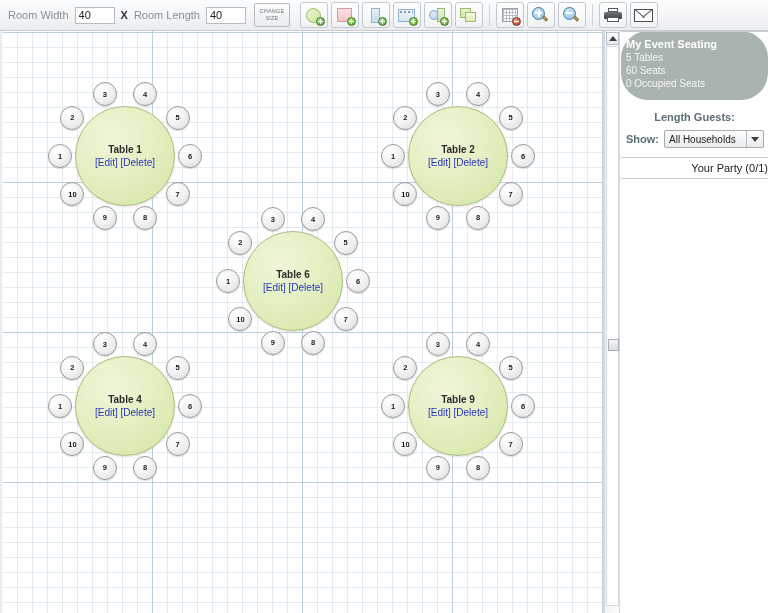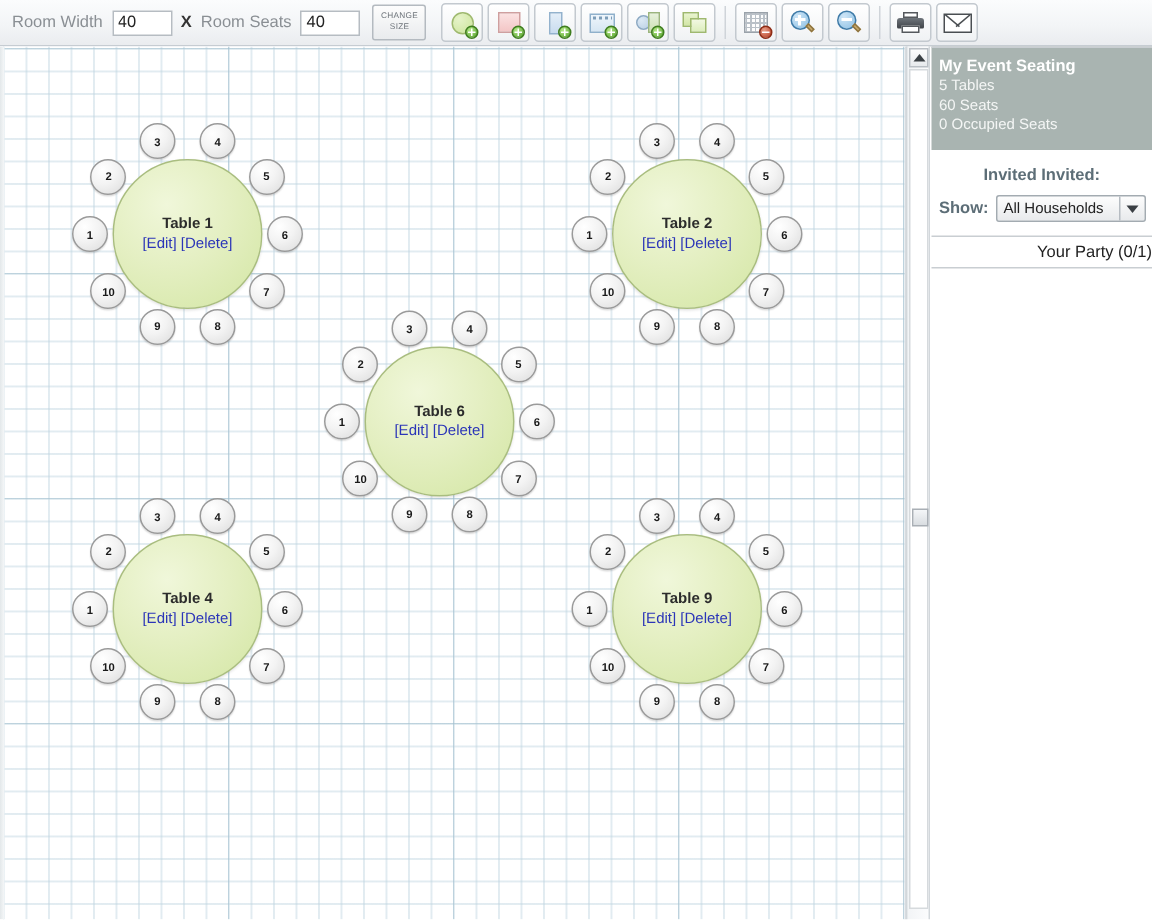--- a/index.html
+++ b/index.html
@@ -369,20 +369,21 @@
     position: absolute;
     left: 621px; top: 31px;
     width: 147px; height: 582px;
     background: #ffffff;
     box-sizing: border-box;
   }
   #event-header {
     background: #a9b4b1;
     padding: 6px 0 10px 5px;
     color: #ffffff;
+    border-radius: 27px;
   }
   #event-header .ev-title {
     font-size: 11px;
     font-weight: bold;
     color: #ffffff;
     line-height: 14px;
   }
   #event-header .ev-stat {
     font-size: 10px;
     color: #f4f6f5;
@@ -458,21 +459,21 @@
 <div id="app">
 
   <div id="toolbar">
     <div class="tb-row">
 
       <span class="tb-label">Room Width</span>
       <input class="tb-input" type="text" value="40" style="">
 
       <span class="tb-x">X</span>
 
-      <span class="tb-label">Room Seats</span>
+      <span class="tb-label">Room Length</span>
       <input class="tb-input" type="text" value="40" style="">
 
       <div class="change-size-btn">
         <span>CHANGE</span>
         <span>SIZE</span>
       </div>
 
       <div class="tb-gap"></div>
 
       <div class="tb-group">
@@ -656,21 +657,21 @@
   <div id="side">
     <div id="side-divider-top"></div>
 
     <div id="event-header">
       <div class="ev-title">My Event Seating</div>
       <div class="ev-stat">5 Tables</div>
       <div class="ev-stat">60 Seats</div>
       <div class="ev-stat">0 Occupied Seats</div>
     </div>
 
-    <div id="guest-title">Invited Invited:</div>
+    <div id="guest-title">Length Guests:</div>
 
     <div id="show-row">
       <span id="show-label">Show:</span>
       <div id="household-select">
         <span>All Households</span>
         <span class="sel-arrow">
           <span class="caret-down"></span>
         </span>
       </div>
     </div>

